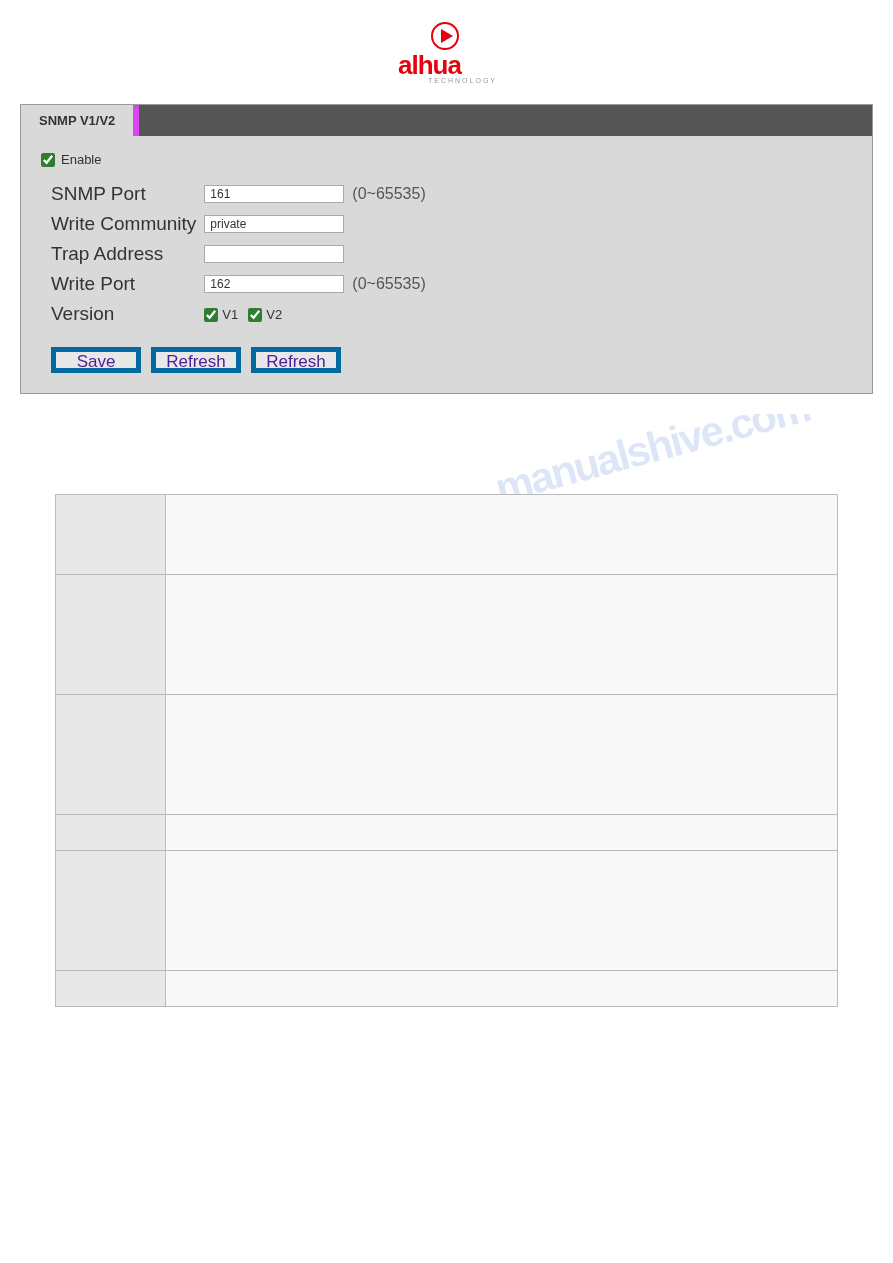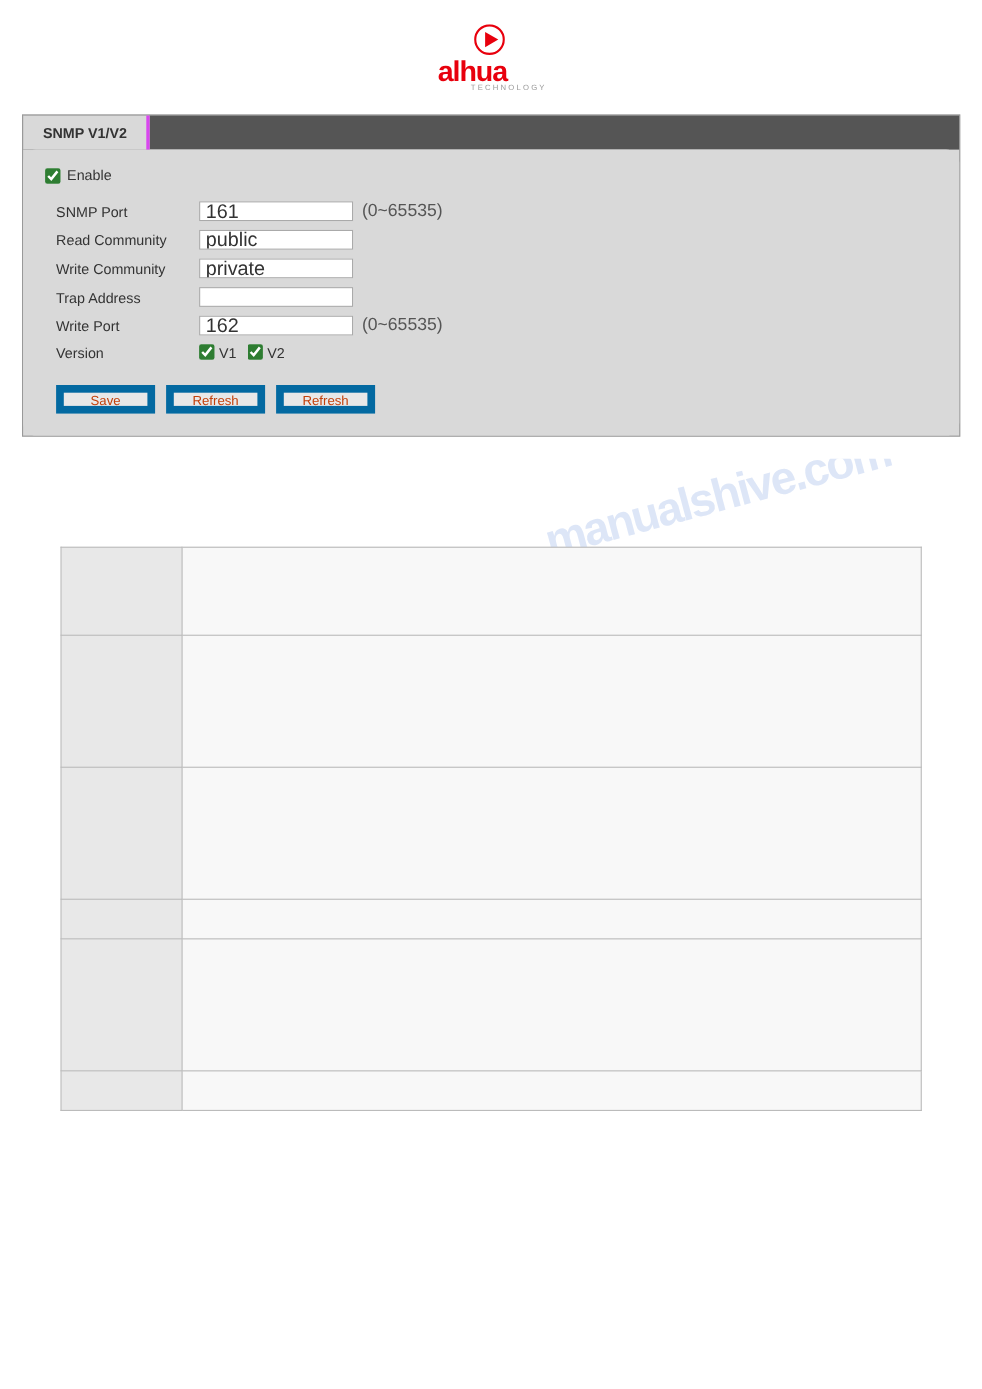--- a/index.html
+++ b/index.html
@@ -52,21 +52,21 @@
       background: #555;
       display: flex;
       align-items: stretch;
     }
     .panel-tab {
       background: #d9d9d9;
       color: #333;
       font-weight: bold;
       font-size: 13px;
       padding: 8px 18px;
-      border-right: 3px solid #d946ef;
+      border-right: 6px solid #d946ef;
     }
 
     .panel-body {
       padding: 16px 20px 20px 20px;
       background: #d9d9d9;
       border-radius: 12px;
     }
 
     .enable-row {
       display: flex;
@@ -85,72 +85,72 @@
       margin-left: 10px;
     }
     .form-table tr td {
       padding: 4px 8px 4px 0;
       vertical-align: middle;
     }
     .form-table .label-cell {
       width: 130px;
       text-align: left;
       color: #333;
-      font-size: 13px;
+      font-size: 19px;
       white-space: nowrap;
     }
     .form-table .input-cell {
       display: flex;
       align-items: center;
       gap: 8px;
     }
     .form-input {
       width: 140px;
       height: 18px;
       border: 1px solid #aaa;
       background: #fff;
       padding: 2px 5px;
-      font-size: 18px;
+      font-size: 12px;
       color: #333;
     }
     .range-hint {
       color: #555;
       font-size: 16px;
     }
 
     .version-row {
       display: flex;
       align-items: center;
       gap: 10px;
     }
     .version-row label {
       display: flex;
-      align-items: flex-start;
+      align-items: flex-end;
       gap: 4px;
       font-size: 13px;
     }
     .version-row input[type="checkbox"] {
       width: 14px;
       height: 14px;
       accent-color: #2e7d32;
     }
 
     .button-row {
       display: flex;
       gap: 10px;
       margin-top: 18px;
       margin-left: 10px;
     }
     .btn {
       width: 90px;
       height: 26px;
       background: #e8e8e8;
-      border: 7px solid #0369a1;
-      font-size: 12px;
-      color: #c2410c;
+      border: 5px solid #0369a1;
+      font-size: 17px;
+      color: #4c1d95;
       cursor: pointer;
     }
 
     
     .watermark-area {
       position: relative;
       height: 80px;
       overflow: hidden;
     }
     .watermark {
@@ -239,28 +239,20 @@
           <tr>
         <td class="label-cell">SNMP Port</td>
         <td>
           <div class="input-cell">
             <input type="text" class="form-input" value="161" style="">
             <span class="range-hint">(0~65535)</span>
           </div>
         </td>
       </tr>
 
-      <tr>
-        <td class="label-cell">Read Community</td>
-        <td>
-          <div class="input-cell">
-            <input type="text" class="form-input" value="public" style="">
-          </div>
-        </td>
-      </tr>
 
       <tr>
         <td class="label-cell">Write Community</td>
         <td>
           <div class="input-cell">
             <input type="text" class="form-input" value="private" style="">
           </div>
         </td>
       </tr>
 

